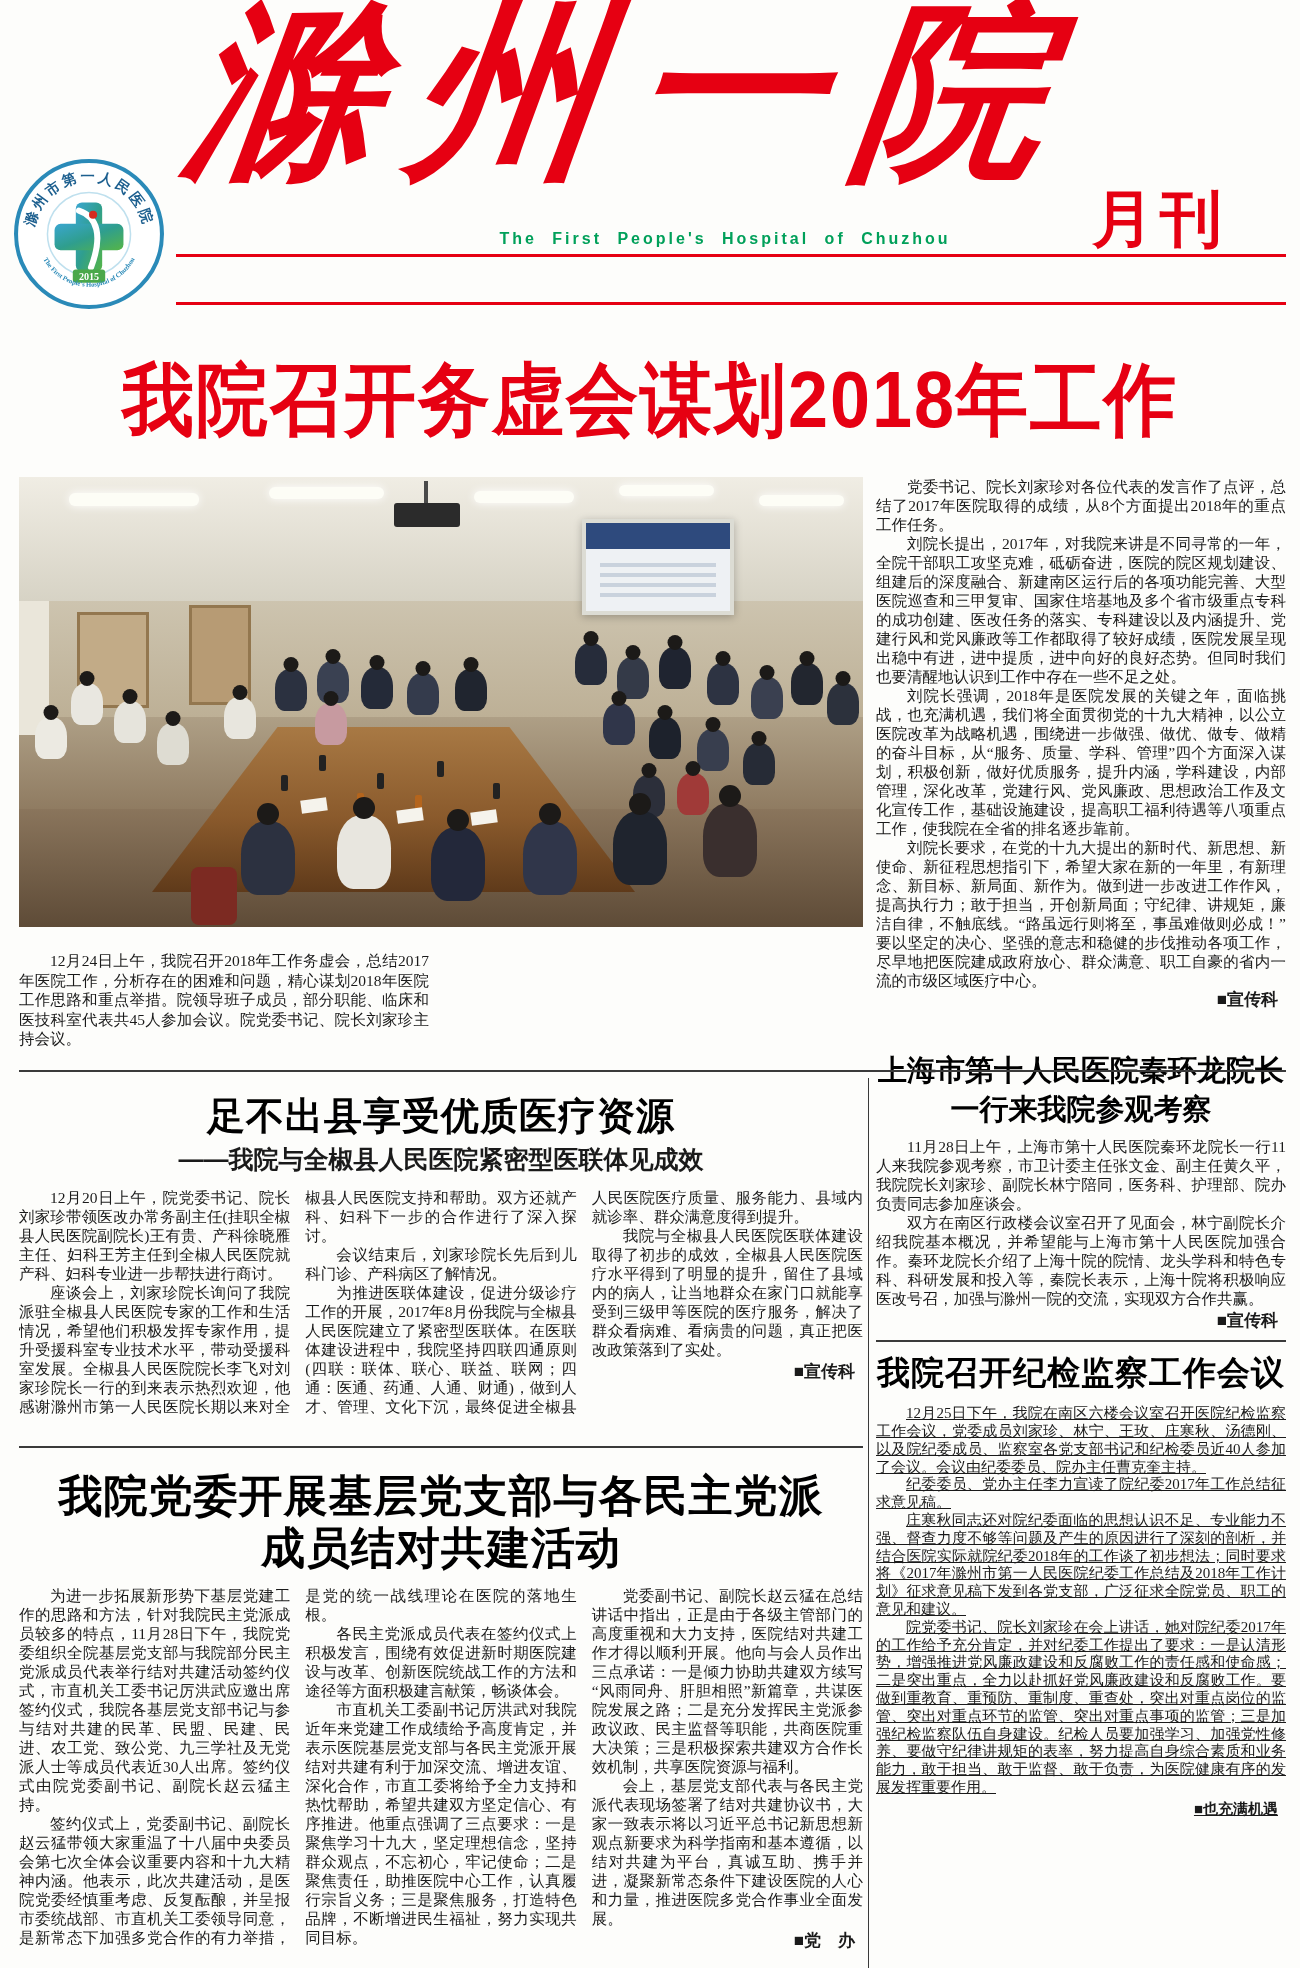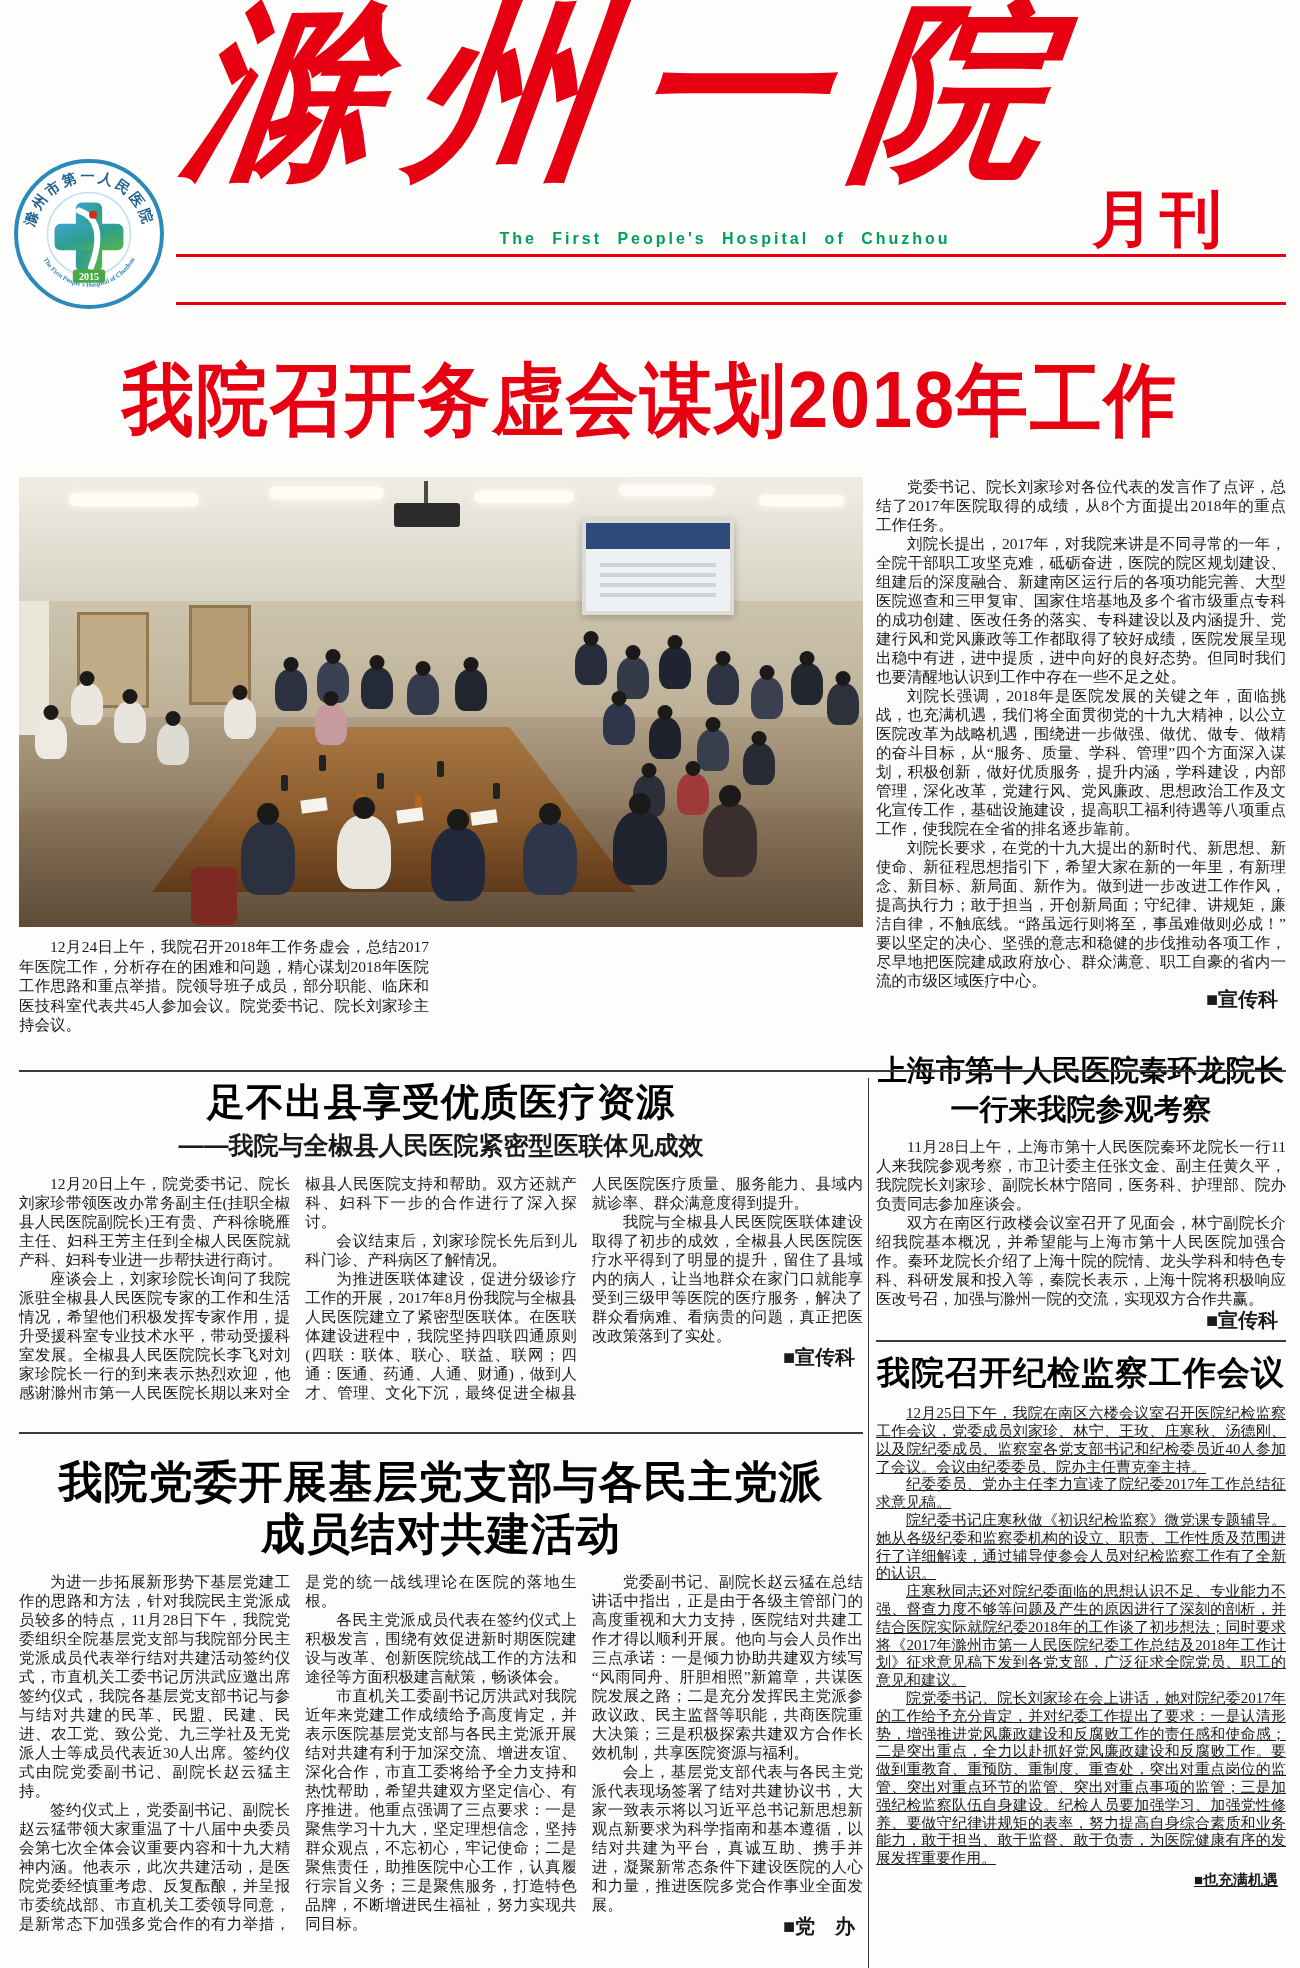--- a/index.html
+++ b/index.html
@@ -33,21 +33,21 @@
 
   
   .left-col{position:absolute;left:19px;top:477px;width:844px;}
   .right-col{position:absolute;left:876px;top:477px;width:410px;}
   .divider-full{position:absolute;left:19px;right:14px;top:1070px;border-top:2px solid #3a3a3a;}
   .divider-v{position:absolute;left:868px;top:1078px;height:890px;width:1px;background:#3a3a3a;}
   .divider-h{border-top:2px solid #3a3a3a;}
 
   
   .para{text-indent:2em;text-align:justify;font-size:15.5px;line-height:19px;}
-  .byline{font-family:"Liberation Sans","DejaVu Sans",sans-serif;font-weight:bold;font-size:20px;
+  .byline{font-family:"Liberation Sans","DejaVu Sans",sans-serif;font-weight:bold;font-size:17px;
       text-align:right;text-indent:0;padding-right:8px;margin-top:3px;}
 
   
   .photo{position:relative;width:844px;height:450px;overflow:hidden;
      background:linear-gradient(180deg,#ded9cc 0%,#cfc9b8 24%,#b9ac93 46%,#8f7b61 74%,#6f5b44 100%);}
   .ph-ceiling{position:absolute;left:0;top:0;width:100%;height:128px;
      background:linear-gradient(#f0ede4,#d6d2c4);}
   .ph-light{position:absolute;background:#fdfdf6;border-radius:6px;box-shadow:0 0 10px #fff;}
   .ph-projector{position:absolute;left:375px;top:26px;width:66px;height:24px;background:#2b2b2b;border-radius:3px;}
   .ph-projector::before{content:"";position:absolute;left:30px;top:-22px;width:4px;height:22px;background:#4a4a4a;}
@@ -67,21 +67,21 @@
   .pp::before{content:"";position:absolute;left:50%;top:-12px;transform:translateX(-50%);
      width:15px;height:15px;border-radius:50%;background:#1c1a18;}
   .p-s{width:32px;height:42px;z-index:5;}
   .p-l{width:54px;height:74px;z-index:6;}
   .p-l::before{width:22px;height:22px;top:-18px;}
   .bt{position:absolute;width:7px;height:16px;border-radius:2px;background:#222;z-index:5;}
   .ppr{position:absolute;width:26px;height:13px;background:#f5f3ec;transform:rotate(-8deg);z-index:5;}
   .ph-chair{position:absolute;left:172px;top:390px;width:46px;height:58px;background:#7c2a22;border-radius:8px;z-index:6;}
 
   
-  .captions{display:flex;gap:28px;margin-top:10px;}
+  .captions{display:flex;gap:28px;margin-top:24px;}
   .caption{width:410px;min-height:112px;}
   .caption .para{line-height:19.5px;}
 
   
   .art-title{font-family:"Liberation Sans","DejaVu Sans",sans-serif;font-weight:900;text-align:center;color:#000;}
   .medical{margin-top:32px;}
   .medical .art-title{font-size:38px;line-height:1.15;letter-spacing:1px;}
   .medical .art-subtitle{font-family:"Liberation Sans","DejaVu Sans",sans-serif;font-weight:bold;
       font-size:25px;text-align:center;margin-top:4px;}
   .cols3{column-count:3;column-gap:15px;overflow:hidden;margin-top:12px;}
@@ -270,21 +270,20 @@
     </div>
 
     <div class="divider-h"></div>
 
     <div class="discipline">
       <div class="art-title">我院召开纪检监察工作会议</div>
       <div class="body">
         <div>
             <p class="para">12月25日下午，我院在南区六楼会议室召开医院纪检监察工作会议，党委成员刘家珍、林宁、王玫、庄寒秋、汤德刚、以及院纪委成员、监察室各党支部书记和纪检委员近40人参加了会议。会议由纪委委员、院办主任曹克奎主持。</p>
             <p class="para">纪委委员、党办主任李力宣读了院纪委2017年工作总结征求意见稿。</p>
-            <p class="para">院纪委书记庄寒秋做《初识纪检监察》微党课专题辅导。她从各级纪委和监察委机构的设立、职责、工作性质及范围进行了详细解读，通过辅导使参会人员对纪检监察工作有了全新的认识。</p>
             <p class="para">庄寒秋同志还对院纪委面临的思想认识不足、专业能力不强、督查力度不够等问题及产生的原因进行了深刻的剖析，并结合医院实际就院纪委2018年的工作谈了初步想法；同时要求将《2017年滁州市第一人民医院纪委工作总结及2018年工作计划》征求意见稿下发到各党支部，广泛征求全院党员、职工的意见和建议。</p>
             <p class="para">院党委书记、院长刘家珍在会上讲话，她对院纪委2017年的工作给予充分肯定，并对纪委工作提出了要求：一是认清形势，增强推进党风廉政建设和反腐败工作的责任感和使命感；二是突出重点，全力以赴抓好党风廉政建设和反腐败工作。要做到重教育、重预防、重制度、重查处，突出对重点岗位的监管、突出对重点环节的监管、突出对重点事项的监管；三是加强纪检监察队伍自身建设。纪检人员要加强学习、加强党性修养、要做守纪律讲规矩的表率，努力提高自身综合素质和业务能力，敢于担当、敢于监督、敢于负责，为医院健康有序的发展发挥重要作用。</p>
           </div>
         <p class="para byline">■也充满机遇</p>
       </div>
     </div>
   </div>
 
   <div class="divider-full"></div>
   <div class="divider-v"></div>

